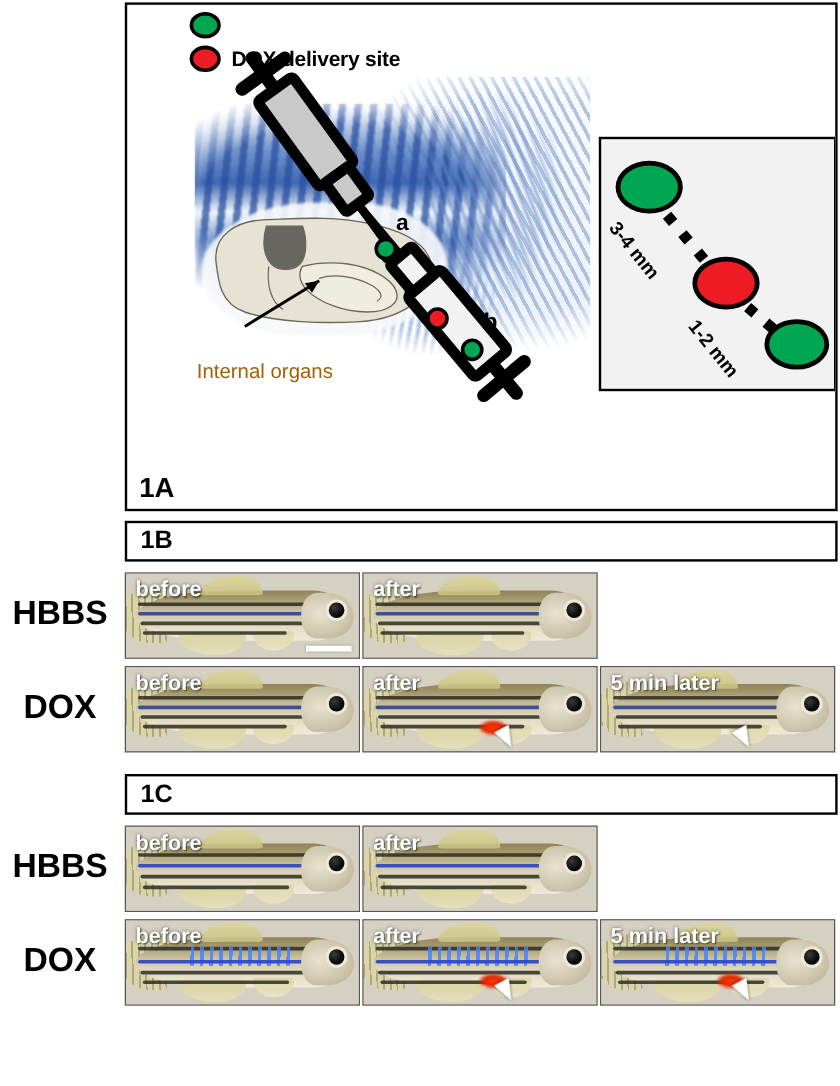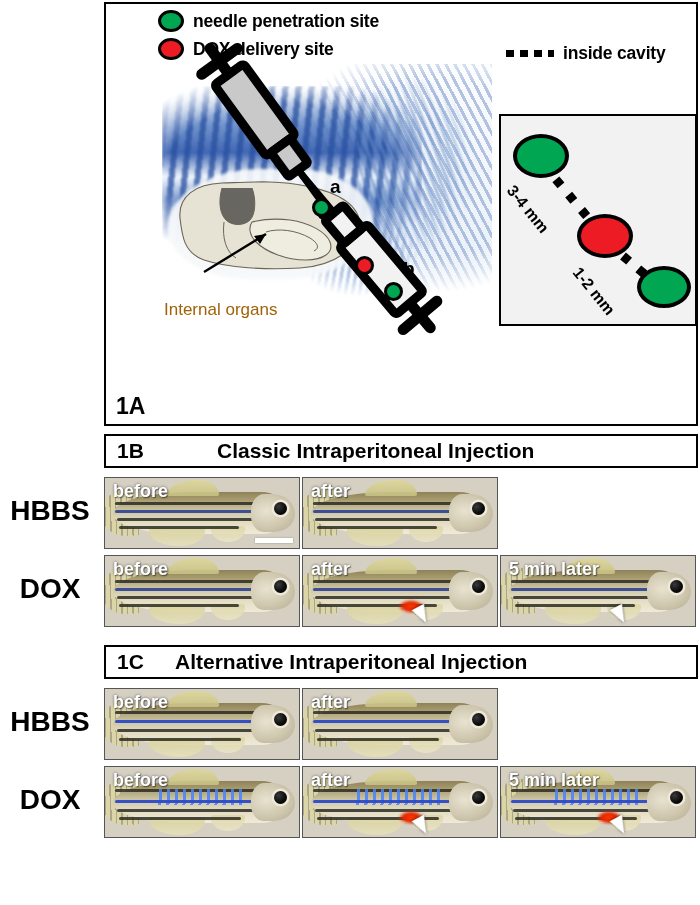--- a/index.html
+++ b/index.html
@@ -268,29 +268,24 @@
     box-shadow: 0 0 2px rgba(0,0,0,0.35);
   }
 </style>
 </head>
 <body>
 
 <div id="panel-1a">
 
   <div class="legend-row" style="left:52px; top:6px;">
     <span class="lg-dot lg-green"></span>
-    <span class="lg-text">needle penetration site</span>
   </div>
   <div class="legend-row" style="left:52px; top:34px;">
     <span class="lg-dot lg-red"></span>
     <span class="lg-text">DOX delivery site</span>
-  </div>
-  <div class="legend-row" style="left:400px; top:39px;">
-    <span class="lg-dotted"></span>
-    <span class="lg-text">inside cavity</span>
   </div>
 
   <div id="fish-stained"></div>
   <div id="fish-body"></div>
   <div id="fish-tail"></div>
   <div id="fish-lowerfin"></div>
 
   <div id="organ-halo"></div>
   <svg id="organ-shape" viewBox="0 0 192 98">
     <path d="M6,42 C4,20 22,8 48,7 C78,6 104,4 132,10 C162,16 186,28 186,50
@@ -346,23 +341,22 @@
     <div class="inset-ellipse in-green" style="left:12px; top:18px; width:56px; height:44px;"></div>
     <div class="inset-ellipse in-red" style="left:76px; top:98px; width:56px; height:44px;"></div>
     <div class="inset-ellipse in-green" style="left:136px; top:150px; width:54px; height:42px;"></div>
     <div class="inset-label" style="left:16px; top:66px; transform: rotate(51deg); transform-origin: 0 0;">3-4 mm</div>
     <div class="inset-label" style="left:82px; top:148px; transform: rotate(51deg); transform-origin: 0 0;">1-2 mm</div>
   </div>
 
   <div id="panel-1a-label">1A</div>
 </div>
 
-<div class="section-header" style="top:434px;gap:42px;">
+<div class="section-header" style="top:434px;">
   <span class="sh-num">1B</span>
-  <span class="sh-title">Classic Intraperitoneal Injection</span>
 </div>
 
 <div class="row-label" style="top:495px;">HBBS</div>
 <div class="photo-row" style="top:477px;">
   <div class="photo-cell">
     <div class="zf">
       <div class="zf-bg"></div>
       <div class="zf-tailfin"></div>
         <div class="zf-body"></div>
       <div class="zf-dorsal"></div>
@@ -450,21 +444,20 @@
       <div class="zf-head"></div>
         <div class="zf-eye"></div>
     </div>
     <span class="cell-tag">5 min later</span>
     <div class="arrowhead"></div>
   </div>
 </div>
 
 <div class="section-header" style="top:645px;">
   <span class="sh-num">1C</span>
-  <span class="sh-title">Alternative Intraperitoneal Injection</span>
 </div>
 
 <div class="row-label" style="top:706px;">HBBS</div>
 <div class="photo-row" style="top:688px;">
   <div class="photo-cell">
     <div class="zf">
       <div class="zf-bg"></div>
       <div class="zf-tailfin"></div>
         <div class="zf-body"></div>
       <div class="zf-dorsal"></div>

